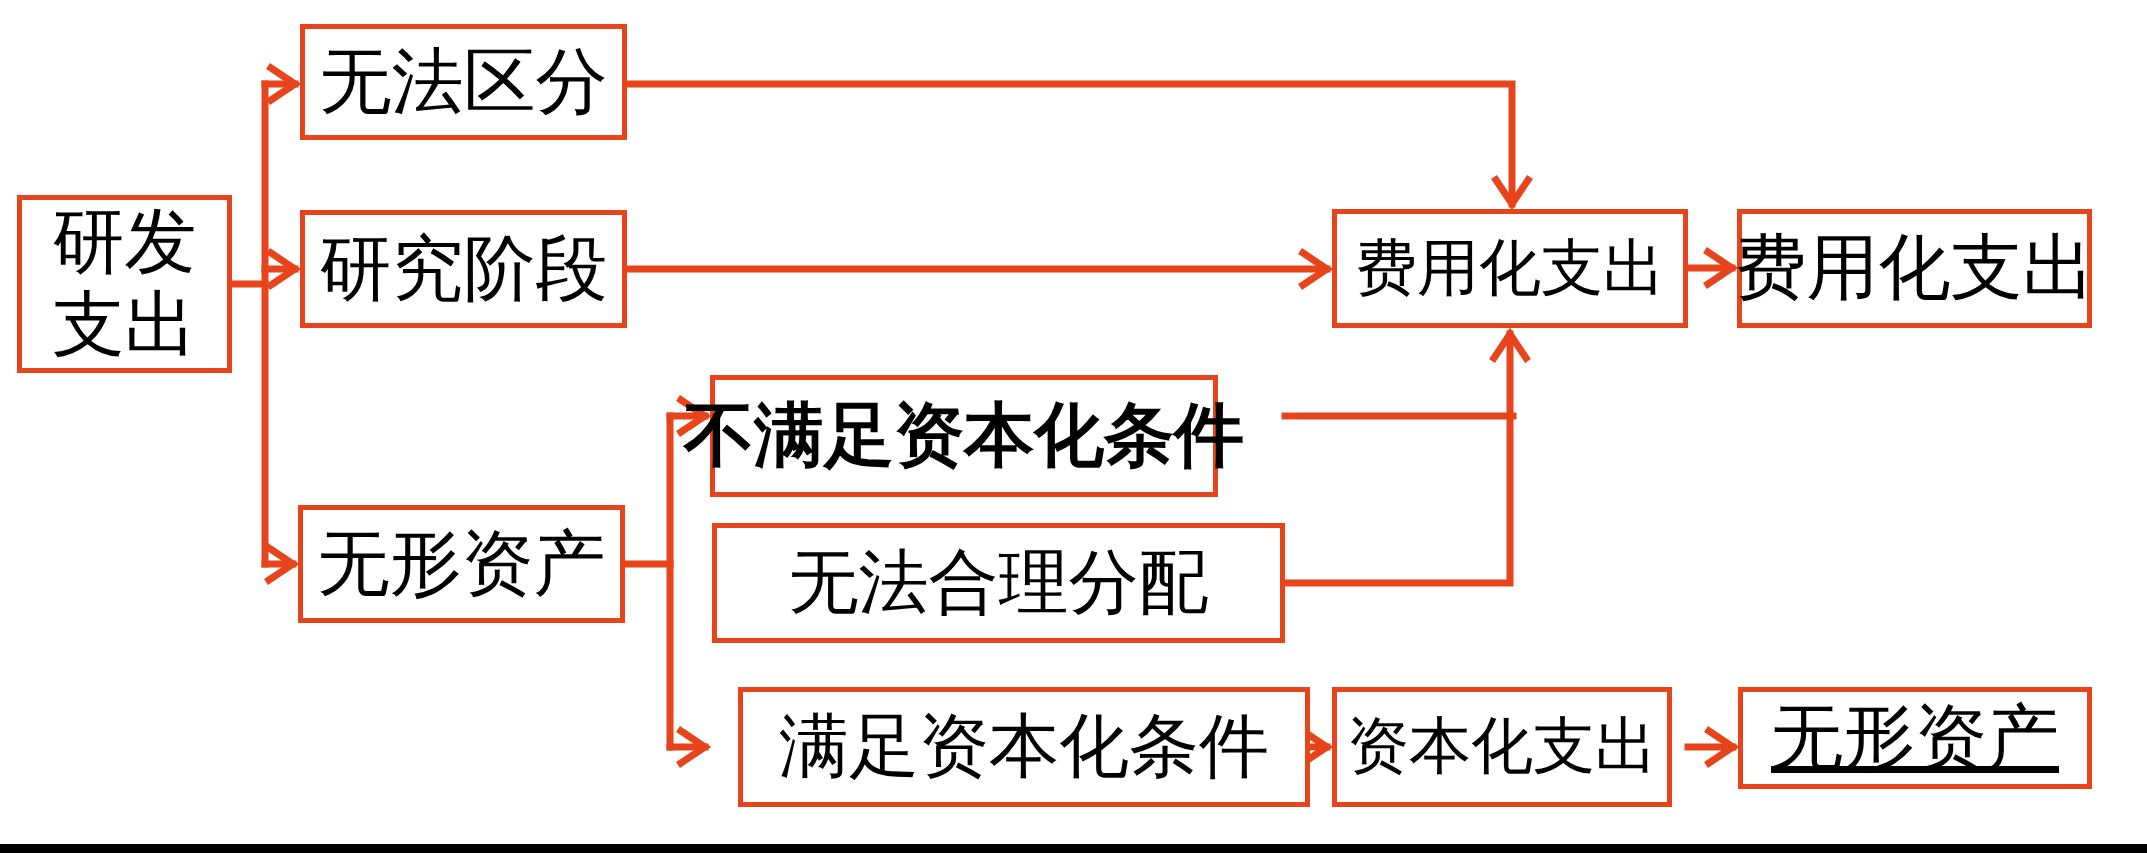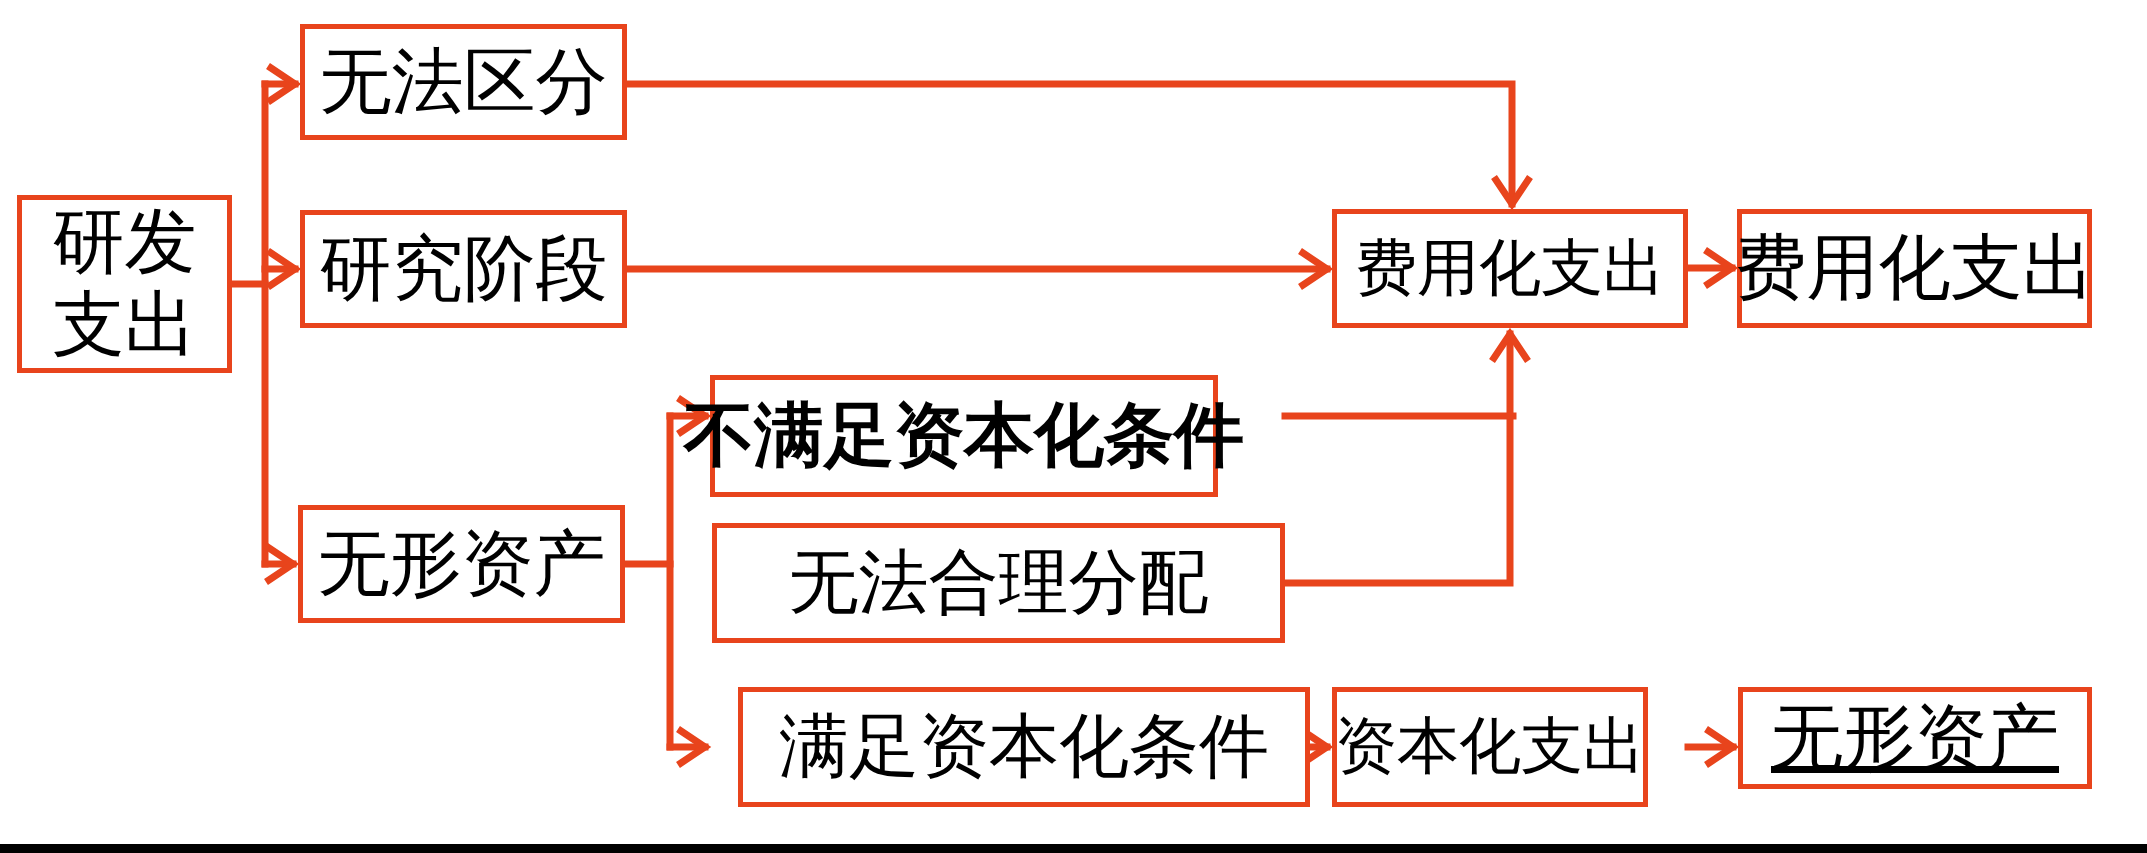--- a/index.html
+++ b/index.html
@@ -129,21 +129,21 @@
   </div>
 
   <div class="node fs66" style="left:1332px; top:209px; width:356px; height:119px;">
     <span>费用化支出</span>
   </div>
 
   <div class="node fs72" style="left:1737px; top:209px; width:355px; height:119px;">
     <span>费用化支出</span>
   </div>
 
-  <div class="node fs66" style="left:1332px; top:687px; width:316px; height:120px;">
+  <div class="node fs66" style="left:1332px; top:687px; width:340px; height:120px;">
     <span>资本化支出</span>
   </div>
 
   <div class="node fs72" style="left:1738px; top:687px; width:354px; height:102px;text-decoration:underline;">
     <span>无形资产</span>
   </div>
 
   <div class="bottom-bar"></div>
 </div>
 

